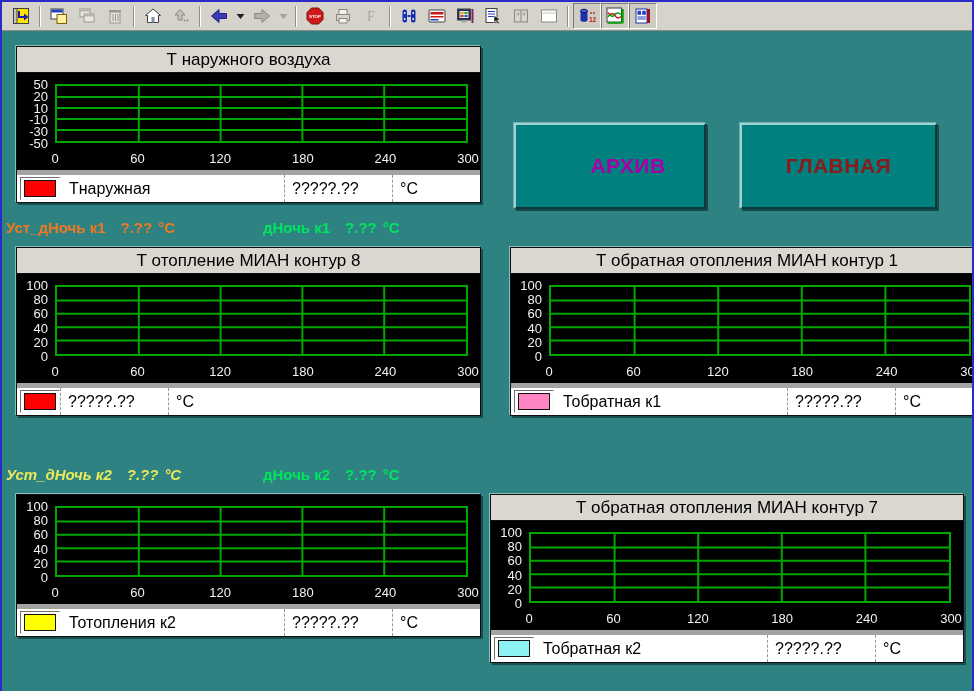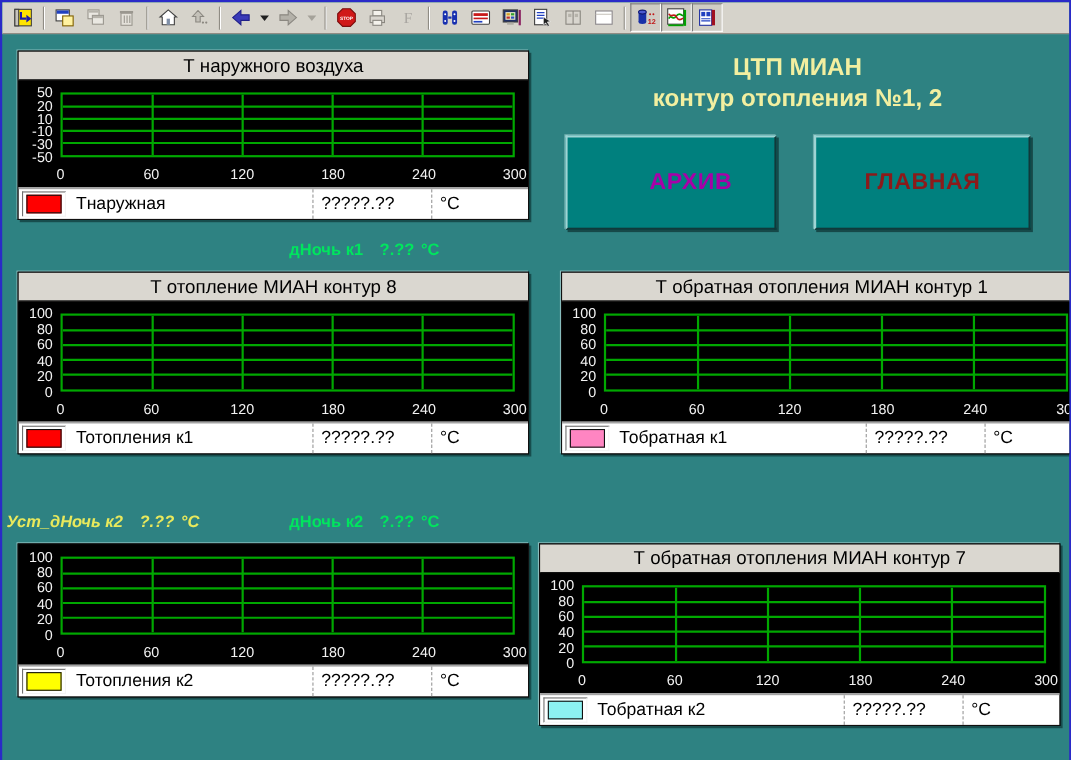--- a/index.html
+++ b/index.html
@@ -43,21 +43,21 @@
   .panel-title{height:25px;background:#DAD7D0;border-bottom:1px solid #101010;text-align:center;
                line-height:25px;font-size:17px;color:#000;overflow:hidden;}
   .panel-plot{position:relative;background:#000;}
   .plot-short{height:97px;} .plot-tall{height:109px;}
   .grid{position:absolute;left:38px;right:12px;top:11px;bottom:27px;border:2px solid #00A800;box-sizing:border-box;}
   .grid svg{display:block;width:100%;height:100%;}
   .ylabels{position:absolute;left:0;width:34px;top:11px;bottom:27px;}
   .yl{position:absolute;right:3px;transform:translateY(-50%);color:#F2F2F2;font-size:13px;}
   .xlabels{position:absolute;left:38px;right:12px;bottom:4px;height:16px;}
   .xl{position:absolute;bottom:0;transform:translateX(-50%);color:#F2F2F2;font-size:13px;}
-  .panel-legend{height:27px;background:#fff;border-top:2px solid #a3a3a3;display:flex;align-items:center;
+  .panel-legend{height:27px;background:#fff;border-top:5px solid #a3a3a3;display:flex;align-items:center;
                 color:#000;font-size:16px;}
   .sw-cell{width:38px;height:21px;margin-left:3px;border:1px solid;border-color:#707070 #f4f4f4 #f4f4f4 #707070;
            background:#fff;display:flex;align-items:center;justify-content:center;flex:0 0 auto;}
   .sw{width:30px;height:15px;border:1px solid #101010;}
   .lg-label{flex:1;padding-left:9px;white-space:nowrap;overflow:hidden;}
   .lg-value{width:100px;border-left:1px dashed #979797;padding-left:7px;align-self:stretch;
             display:flex;align-items:center;flex:0 0 auto;}
   .lg-unit{width:80px;border-left:1px dashed #979797;padding-left:7px;align-self:stretch;
            display:flex;align-items:center;flex:0 0 auto;}
 </style>
@@ -278,33 +278,32 @@
             <rect x="4.5" y="4.8" width="3.6" height="4" fill="#2040C0"></rect>
             <rect x="9.2" y="4.8" width="3.6" height="4" fill="#2040C0"></rect>
             <line x1="4.5" y1="11" x2="12.8" y2="11" stroke="#2040C0"></line>
             <line x1="4.5" y1="13" x2="12.8" y2="13" stroke="#2040C0"></line>
             <rect x="14" y="3" width="3" height="14" fill="#A01020"></rect>
           </svg>
         </span>
       </div>
     </div>
 
-  <div class="header">
-    <div>ЦТП МИАН</div>
-    <div>контур отопления №1, 2</div>
-  </div>
 
   <button class="hmi-btn btn-archive">
     <span>АРХИВ</span>
   </button>
   <button class="hmi-btn btn-main">
     <span>ГЛАВНАЯ</span>
   </button>
 
   <div class="status status-1">
+    <span class="sg sg-set c-orange">
+      <span>Уст_дНочь к1</span><span class="val">?.??</span><span class="unit">°С</span>
+    </span>
     <span class="sg sg-act c-green">
       <span>дНочь к1</span><span class="val">?.??</span><span class="unit">°С</span>
     </span>
   </div>
 
   <div class="status status-2">
     <span class="sg sg-set c-yellow">
       <span>Уст_дНочь к2</span><span class="val">?.??</span><span class="unit">°С</span>
     </span>
     <span class="sg sg-act c-green">
@@ -382,21 +381,20 @@
           <span class="xl" style="left:40%">120</span>
           <span class="xl" style="left:60%">180</span>
           <span class="xl" style="left:80%">240</span>
           <span class="xl" style="left:100%">300</span>
         </div>
       </div>
       <div class="panel-legend">
         <div class="sw-cell">
           <div class="sw" style="background:#FF0000"></div>
         </div>
-        <div class="lg-label">Тотопления к1</div>
         <div class="lg-value">?????.??</div>
         <div class="lg-unit">°С</div>
       </div>
     </div>
   <div class="panel chart-c">
       <div class="panel-title">Т обратная отопления МИАН контур 1</div>
       <div class="panel-plot plot-tall">
         <div class="ylabels">
           <span class="yl" style="top:0%">100</span>
           <span class="yl" style="top:20%">80</span>

